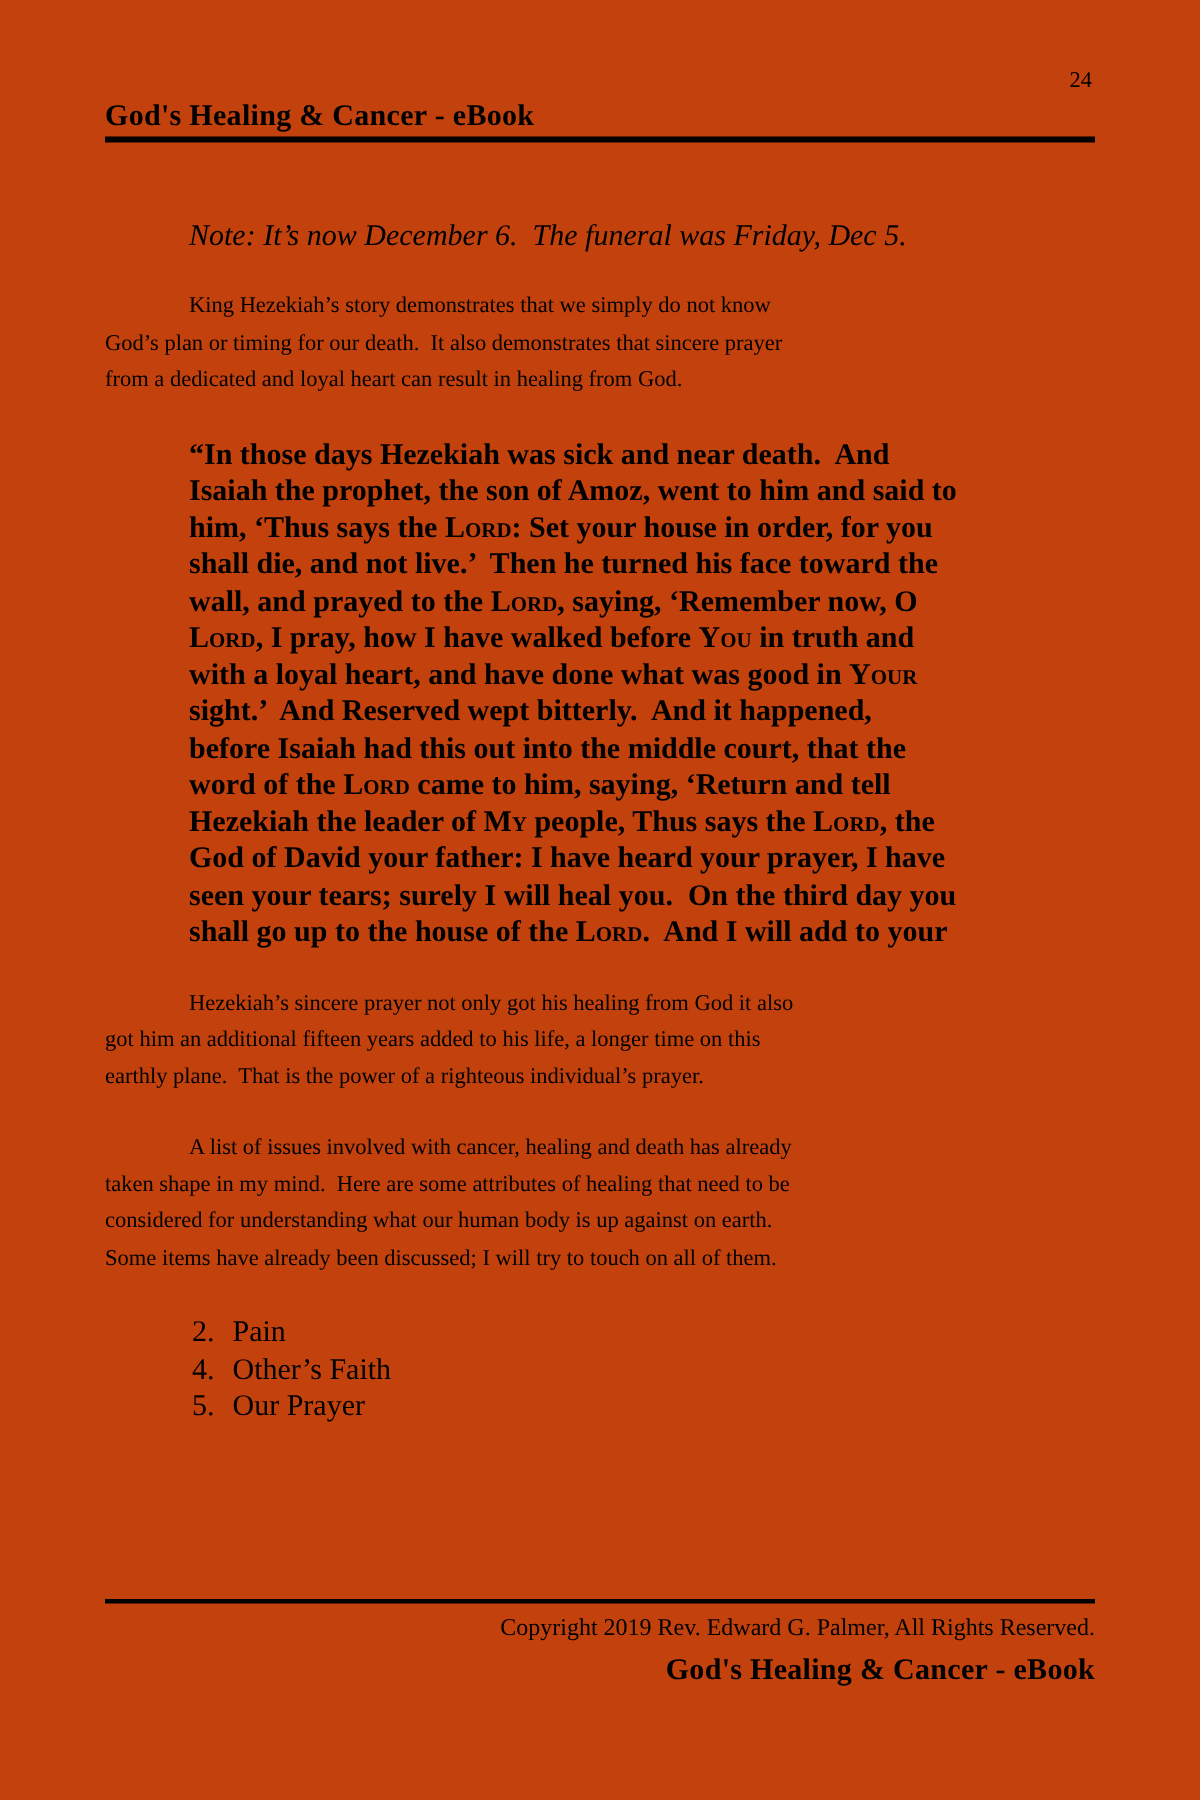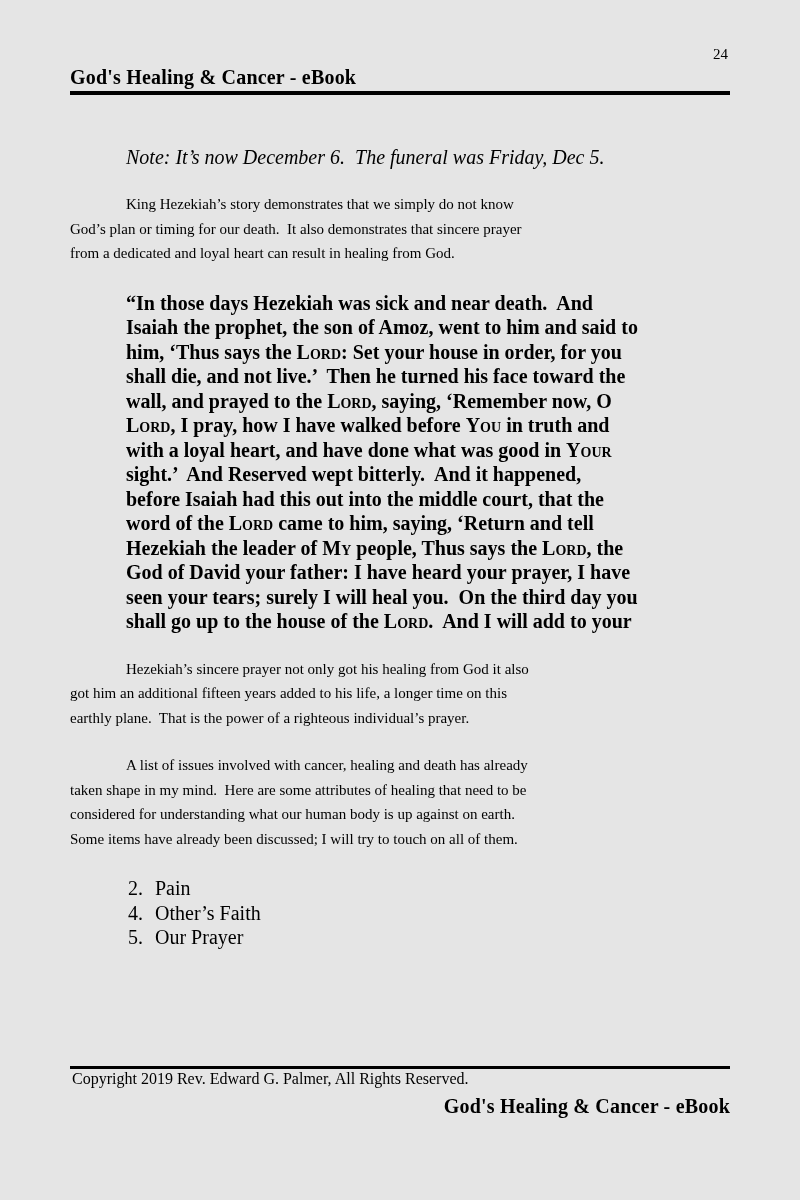--- a/index.html
+++ b/index.html
@@ -1,20 +1,20 @@
 <!DOCTYPE html>
 <html><head>
 <meta charset="utf-8">
 <style>
   html, body { margin: 0; padding: 0; background: #ffffff; }
   #page {
     position: relative;
     width: 800px;
     height: 1200px;
-    background: #e5e5e5;
+    background: #c2410c;
     color: #000000;
     font-family: "Liberation Serif", serif;
     overflow: hidden;
     box-sizing: border-box;
   }
   .margins { padding: 0 70px; }
 
   
   .page-number {
     padding-top: 46px;
@@ -65,23 +65,25 @@
 
   
   .footer {
     position: absolute;
     left: 70px;
     right: 70px;
     top: 1066px;
   }
   .footer-rule { height: 3px; background: #000000; }
   .footer-copyright {
+    margin-top: 7px;
     font-size: 16px;
     line-height: 20px;
     padding-left: 2px;
+    text-align: right;
   }
   .footer-title {
     margin-top: 5px;
     text-align: right;
     font-size: 20px;
     font-weight: 700;
     line-height: 24px;
     letter-spacing: 0.2px;
   }
 </style>

